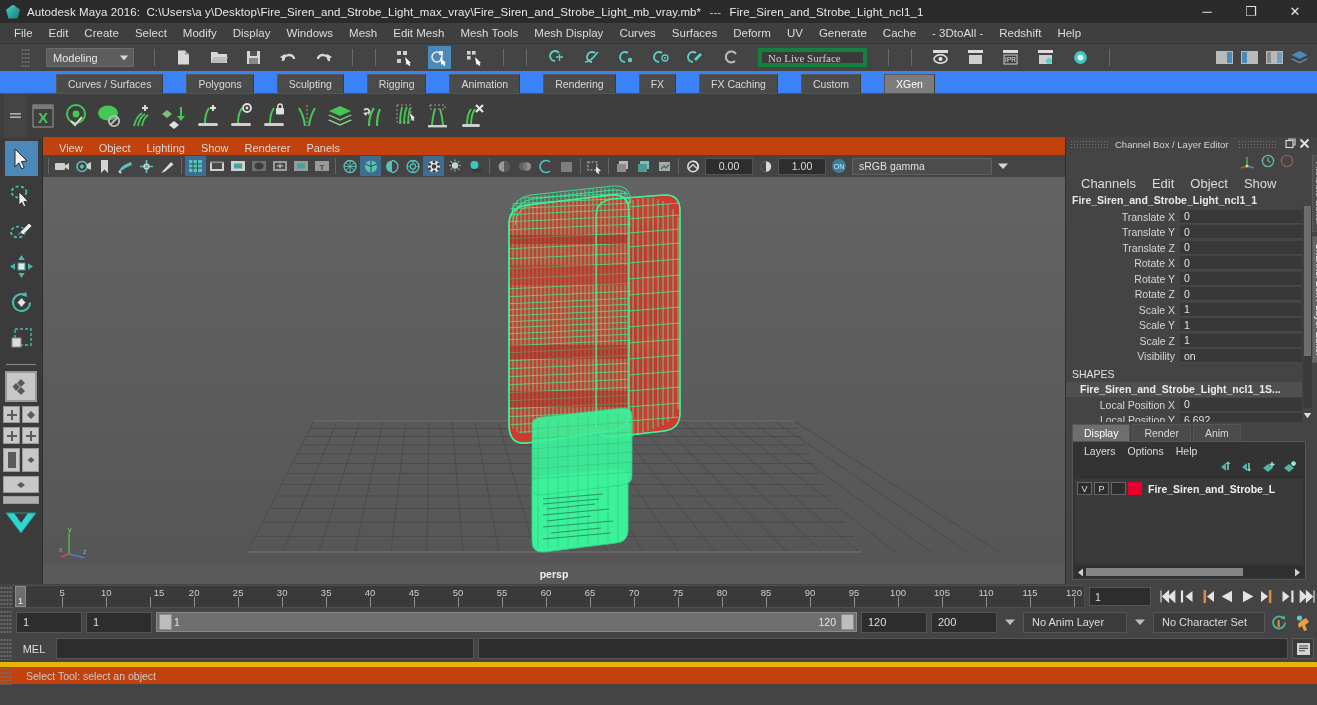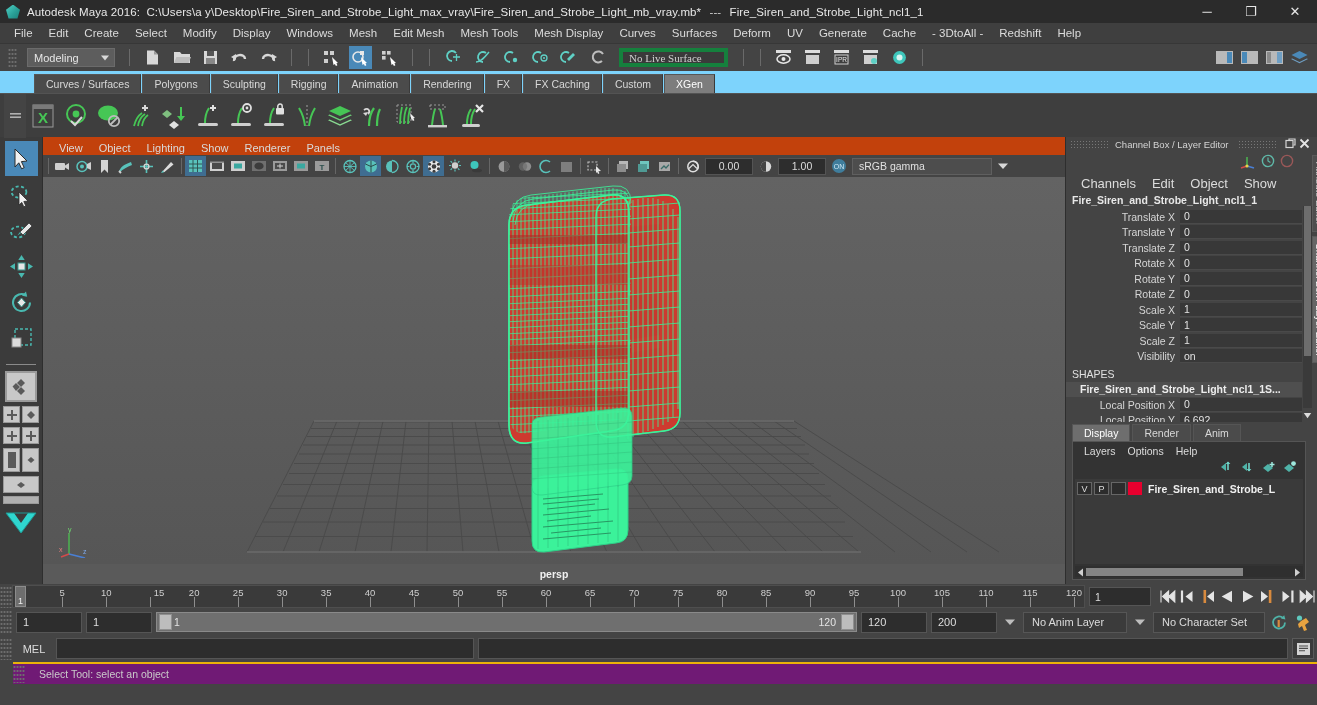--- a/index.html
+++ b/index.html
@@ -35,21 +35,21 @@
     height: 21px; background: #3f3f3f; display: flex; align-items: center;
     padding-left: 6px; border-bottom: 1px solid #373737;
   }
   .menu-item {
     font-size: 11.5px; color: #dcdcdc; padding: 2px 8px; white-space: nowrap;
   }
 
   
   .statusline {
     height: 27px; background: #444444; display: flex; align-items: center;
-    padding-left: 8px; gap: 6px; position: relative;
+    padding-left: 21px; gap: 12px; position: relative;
   }
   .grip {
     width: 9px; height: 20px; margin-right: 4px; flex: 0 0 auto;
     background-image: radial-gradient(circle, #6d6d6d 1px, transparent 1.2px);
     background-size: 3px 4px;
   }
   .mode-select {
     width: 88px; height: 19px; background: #5d5d5d; border: 1px solid #6b6b6b;
     display: flex; align-items: center; padding-left: 6px; font-size: 11px;
     color: #e6e6e6; position: relative; margin-right: 3px;
@@ -73,22 +73,22 @@
   .tbtn.active { background: #4a89b8; }
   .live-surface {
     width: 109px; height: 19px; background: #3a3a3a; border: 4px solid #15803d;
     display: flex; align-items: center; padding-left: 6px; font-size: 11px;
     color: #d0d0d0; margin: 0 4px; flex: 0 0 auto; font-family: Liberation Serif, serif;
   }
   .sl-right { position: absolute; right: 6px; top: 2px; display: flex; gap: 2px; }
 
   
   .shelf-tabs {
-    height: 22px; background: #7dd3fc; display: flex; align-items: flex-end;
-    padding-left: 4px; position: relative;
+    height: 22px; background: #3b82f6; display: flex; align-items: flex-end;
+    padding-left: 4px; position: relative; gap: 22px;
   }
   .shelf-tab {
     font-size: 10.5px; color: #d8d8d8; padding: 3px 11px 3px; height: 19px;
     background: #4b4b4b; margin-right: 1px; line-height: 13px;
     border-top: 1px solid #565656; border-left: 1px solid #565656; border-right: 1px solid #3a3a3a;
   }
   .shelf-tab.active { background: #7d7d7d; color: #fff; }
   .shelf-icons {
     height: 44px; background: #3e3e3e; display: flex; align-items: center;
     padding-left: 4px; border-top: 1px solid #535353; position: relative;
@@ -303,21 +303,21 @@
   .mel-grip {
     width: 12px; height: 22px; flex: 0 0 auto;
     background-image: radial-gradient(circle, #6d6d6d 1px, transparent 1.2px);
     background-size: 3px 4px;
   }
   .mel-label { font-size: 11px; color: #dedede; width: 36px; text-align: center; flex: 0 0 auto; }
   .mel-input { width: 418px; height: 21px; background: #2d2d2d; border: 1px solid #555; flex: 0 0 auto; }
   .mel-output { flex: 1; height: 21px; background: #2d2d2d; border: 1px solid #555; }
   .mel-icon { width: 22px; height: 21px; background: #3a3a3a; border: 1px solid #5a5a5a; display:flex; align-items:center; justify-content:center; flex:0 0 auto; margin-right:3px;}
   .helpline {
-    height: 22px; background: #701a75; display: flex; align-items: center; border-top: 2px solid #eab308; margin-left: 13px;
+    height: 22px; background: #c2410c; display: flex; align-items: center; border-top: 5px solid #eab308;
   }
   .hl-grip {
     width: 12px; height: 18px; flex: 0 0 auto;
     background-image: radial-gradient(circle, #6d6d6d 1px, transparent 1.2px);
     background-size: 3px 4px;
   }
   .hl-text { font-size: 10.5px; color: #cacaca; padding-left: 14px; }
 
   
   .right-vtabs {

